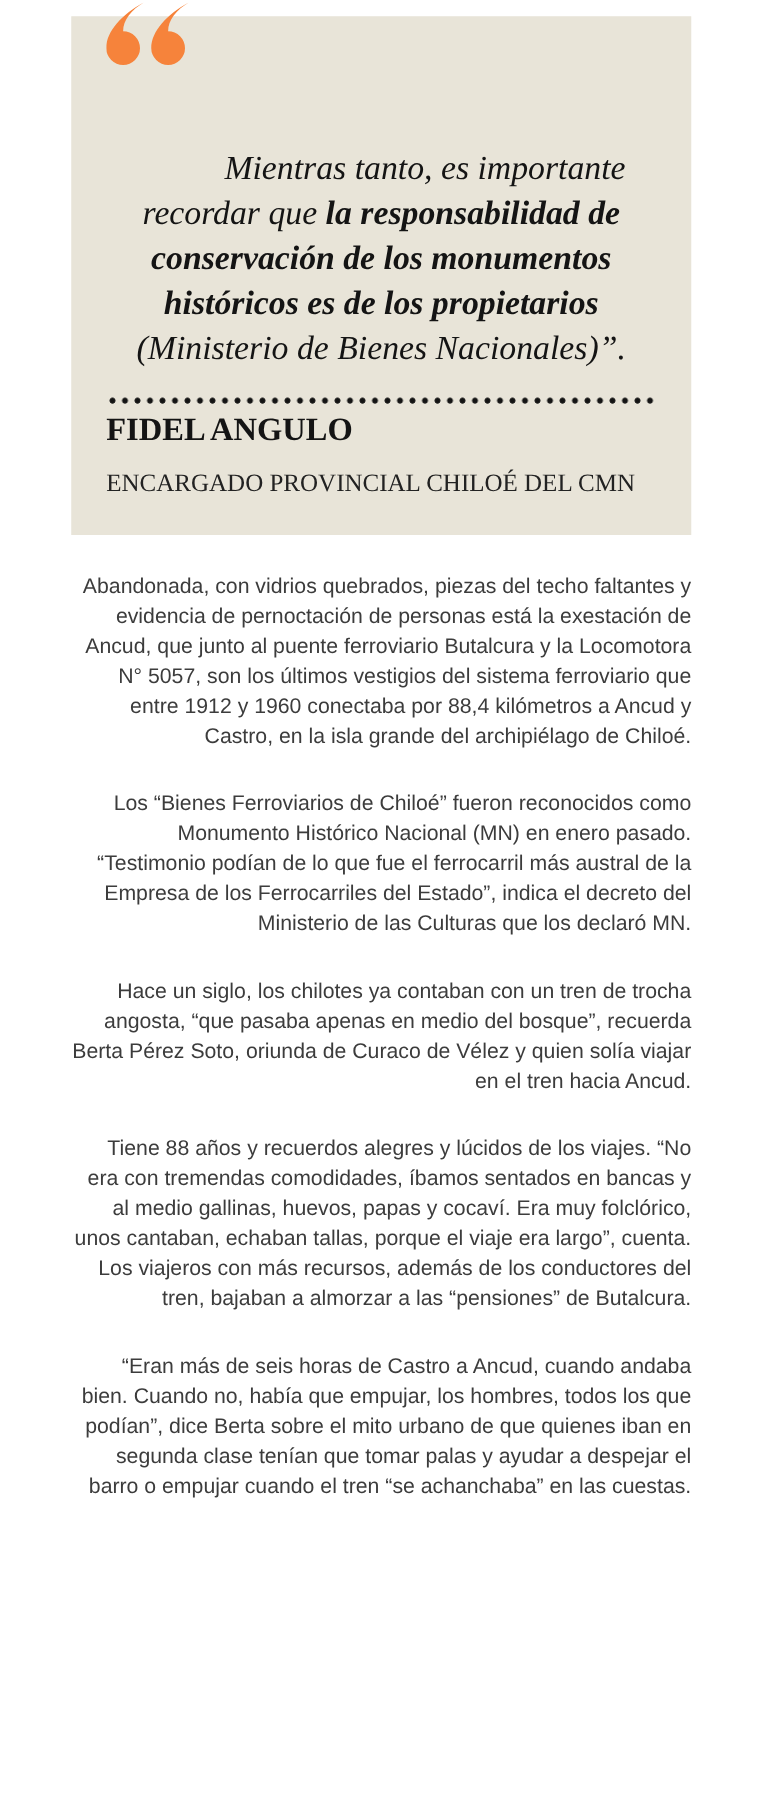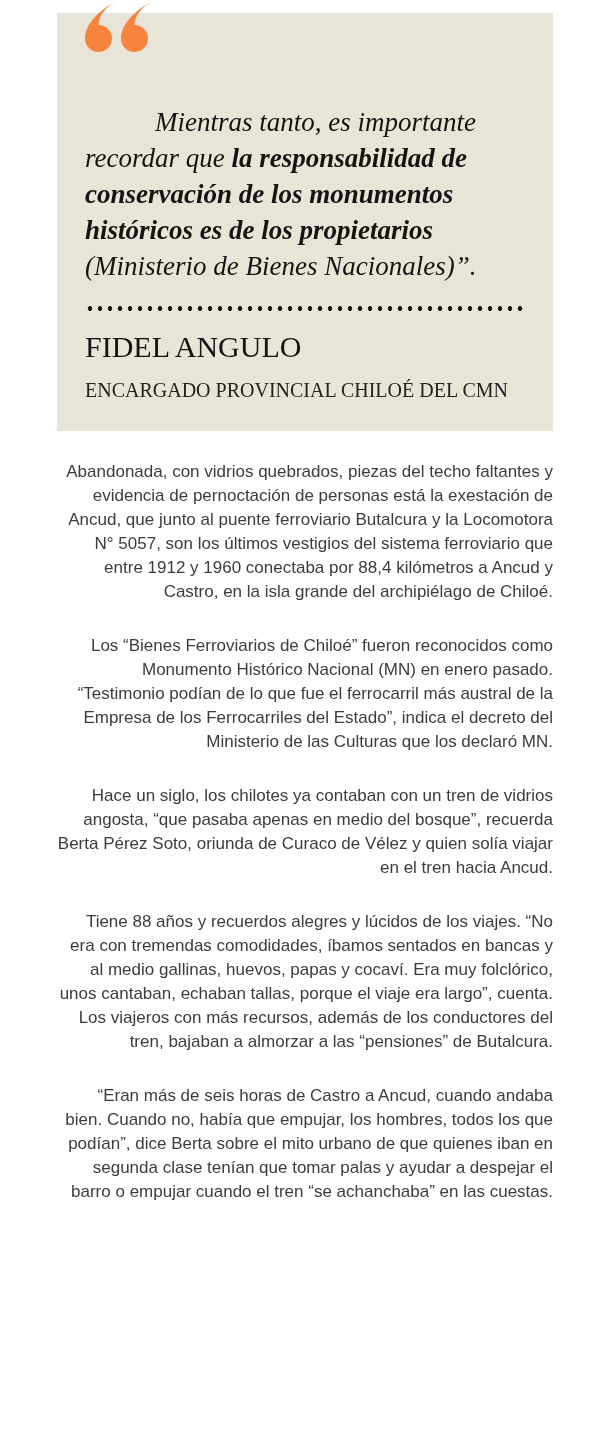--- a/index.html
+++ b/index.html
@@ -27,46 +27,47 @@
     padding:0 28px 28px 28px;
   }
   .quote-mark{
     height:50px;
     width:66px;
     transform:translateY(-11px);
   }
   .quote-mark svg{display:block;width:66px;height:50px;}
   .quote-mark path{fill:var(--accent);}
   .quote-text{
-    margin-top:41px;
+    margin-top:53px;
     font-family:"Liberation Serif", serif;
     font-style:italic;
     font-size:27px;
     line-height:36px;
     color:var(--ink);
     text-indent:70px;
+    text-align:center;
   }
   .quote-text .q-bold{
     font-weight:700;
     font-style:italic;
   }
   .dotted-separator{
     margin-top:22px;
     height:5px;
     width:440px;
     background-image:radial-gradient(circle, var(--ink) 2.1px, transparent 2.6px);
     background-size:10px 5px;
     background-position:0 50%;
     background-repeat:repeat-x;
   }
   .author-name{
-    margin-top:20px;
+    margin-top:5px;
     font-family:"Liberation Serif", serif;
-    font-weight:400;
-    font-size:30px;
+    font-weight:700;
+    font-size:26px;
     line-height:32px;
     color:var(--ink);
   }
   .author-role{
     margin-top:14px;
     font-family:"Liberation Serif", serif;
     font-size:20px;
     line-height:26px;
     color:#222222;
   }
@@ -102,18 +103,18 @@
     <div class="dotted-separator"></div>
 
     <h3 class="author-name">FIDEL ANGULO</h3>
 
     <div class="author-role">ENCARGADO PROVINCIAL CHILOÉ DEL CMN</div>
   </section>
 
   <article class="article-body">
       <p>Abandonada, con vidrios quebrados, piezas del techo faltantes y evidencia de pernoctación de personas está la exestación de Ancud, que junto al puente ferroviario Butalcura y la Locomotora N° 5057, son los últimos vestigios del sistema ferroviario que entre 1912 y 1960 conectaba por 88,4 kilómetros a Ancud y Castro, en la isla grande del archipiélago de Chiloé.</p>
       <p>Los “Bienes Ferroviarios de Chiloé” fueron reconocidos como Monumento Histórico Nacional (MN) en enero pasado. “Testimonio podían de lo que fue el ferrocarril más austral de la Empresa de los Ferrocarriles del Estado”, indica el decreto del Ministerio de las Culturas que los declaró MN.</p>
-      <p>Hace un siglo, los chilotes ya contaban con un tren de vidrios angosta, “que pasaba apenas en medio del bosque”, recuerda Berta Pérez Soto, oriunda de Curaco de Vélez y quien solía viajar en el tren hacia Ancud.</p>
+      <p>Hace un siglo, los chilotes ya contaban con un tren de trocha angosta, “que pasaba apenas en medio del bosque”, recuerda Berta Pérez Soto, oriunda de Curaco de Vélez y quien solía viajar en el tren hacia Ancud.</p>
       <p>Tiene 88 años y recuerdos alegres y lúcidos de los viajes. “No era con tremendas comodidades, íbamos sentados en bancas y al medio gallinas, huevos, papas y cocaví. Era muy folclórico, unos cantaban, echaban tallas, porque el viaje era largo”, cuenta. Los viajeros con más recursos, además de los conductores del tren, bajaban a almorzar a las “pensiones” de Butalcura.</p>
       <p>“Eran más de seis horas de Castro a Ancud, cuando andaba bien. Cuando no, había que empujar, los hombres, todos los que podían”, dice Berta sobre el mito urbano de que quienes iban en segunda clase tenían que tomar palas y ayudar a despejar el barro o empujar cuando el tren “se achanchaba” en las cuestas.</p>
     </article>
 
 </div>
 
 </body></html>

